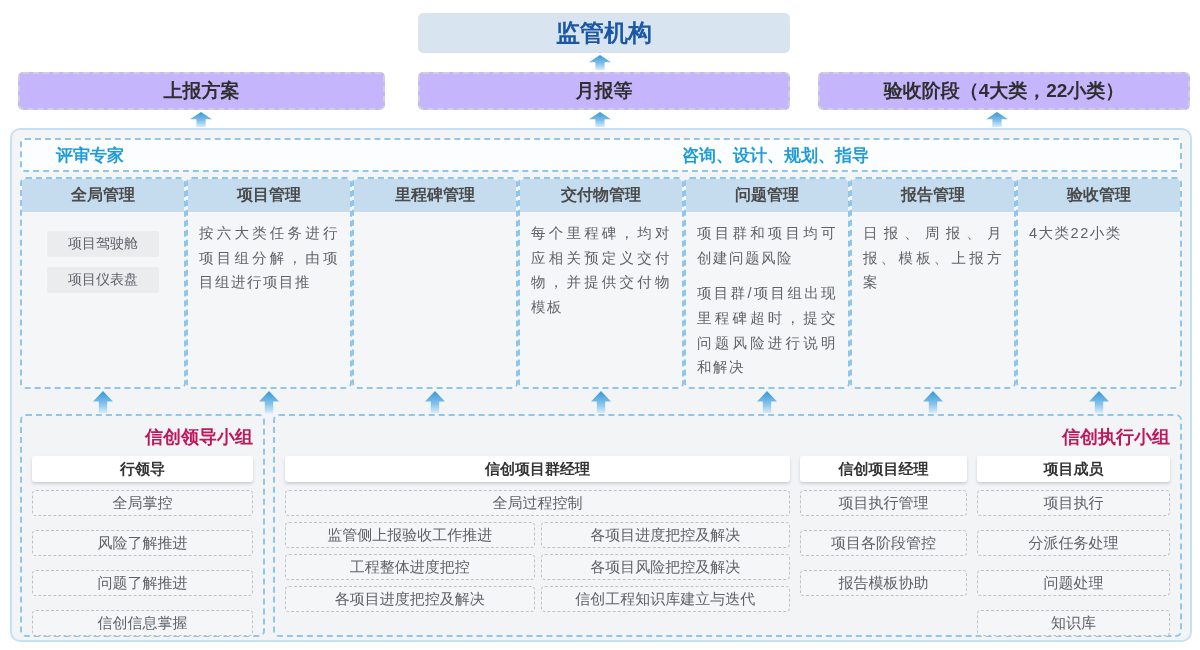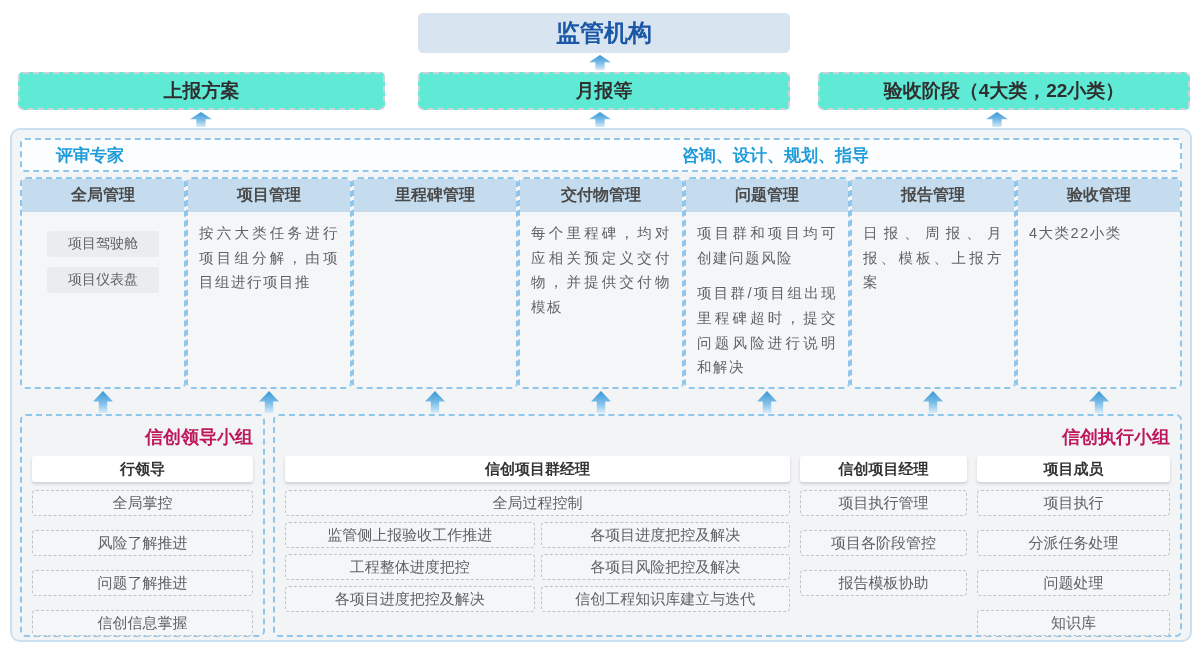--- a/index.html
+++ b/index.html
@@ -3,21 +3,21 @@
 <meta charset="utf-8">
 <style>
   * { margin:0; padding:0; box-sizing:border-box; }
   html,body { width:1200px; height:650px; background:#ffffff; overflow:hidden;
     font-family:"Liberation Sans","DejaVu Sans",sans-serif; position:relative; }
 
   
   .regulator { position:absolute; left:418px; top:13px; width:372px; height:40px;
     background:#d9e4f1; border-radius:5px; display:flex; align-items:center; justify-content:center;
     font-size:24px; font-weight:bold; color:#1a57a5; }
-  .flow-box { position:absolute; top:72px; height:38px; background:#5eead4;
+  .flow-box { position:absolute; top:72px; height:38px; background:#c4b5fd;
     border:2px dashed #ced1d5; border-radius:5px; display:flex; align-items:center; justify-content:center;
     font-size:19px; font-weight:bold; color:#2f2f2f; }
   .flow-box.b1 { left:18px;  width:367px; }
   .flow-box.b2 { left:418px; width:372px; }
   .flow-box.b3 { left:818px; width:372px; }
 
   .arrow { clip-path:polygon(50% 0%,100% 48%,71% 48%,71% 100%,29% 100%,29% 48%,0% 48%);
     background:linear-gradient(180deg,#3897d5 0%,#7fbfe9 55%,#d6ebf9 100%); }
   .arrow.flow { position:absolute; width:22px; height:15px; }
   .a-top { left:589px; top:55px; }

